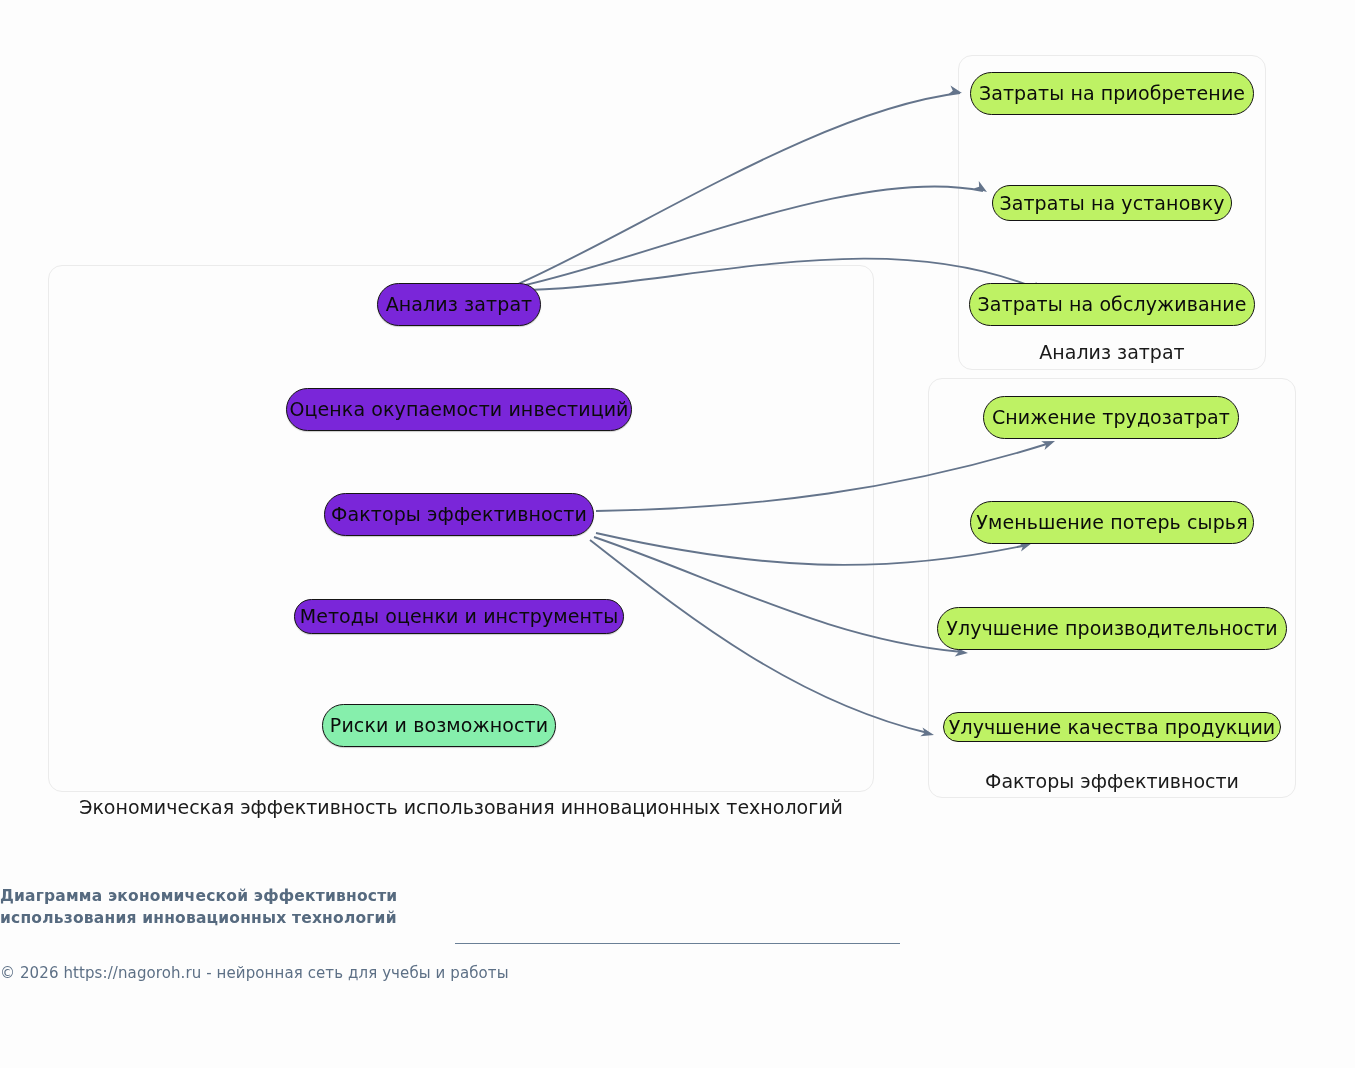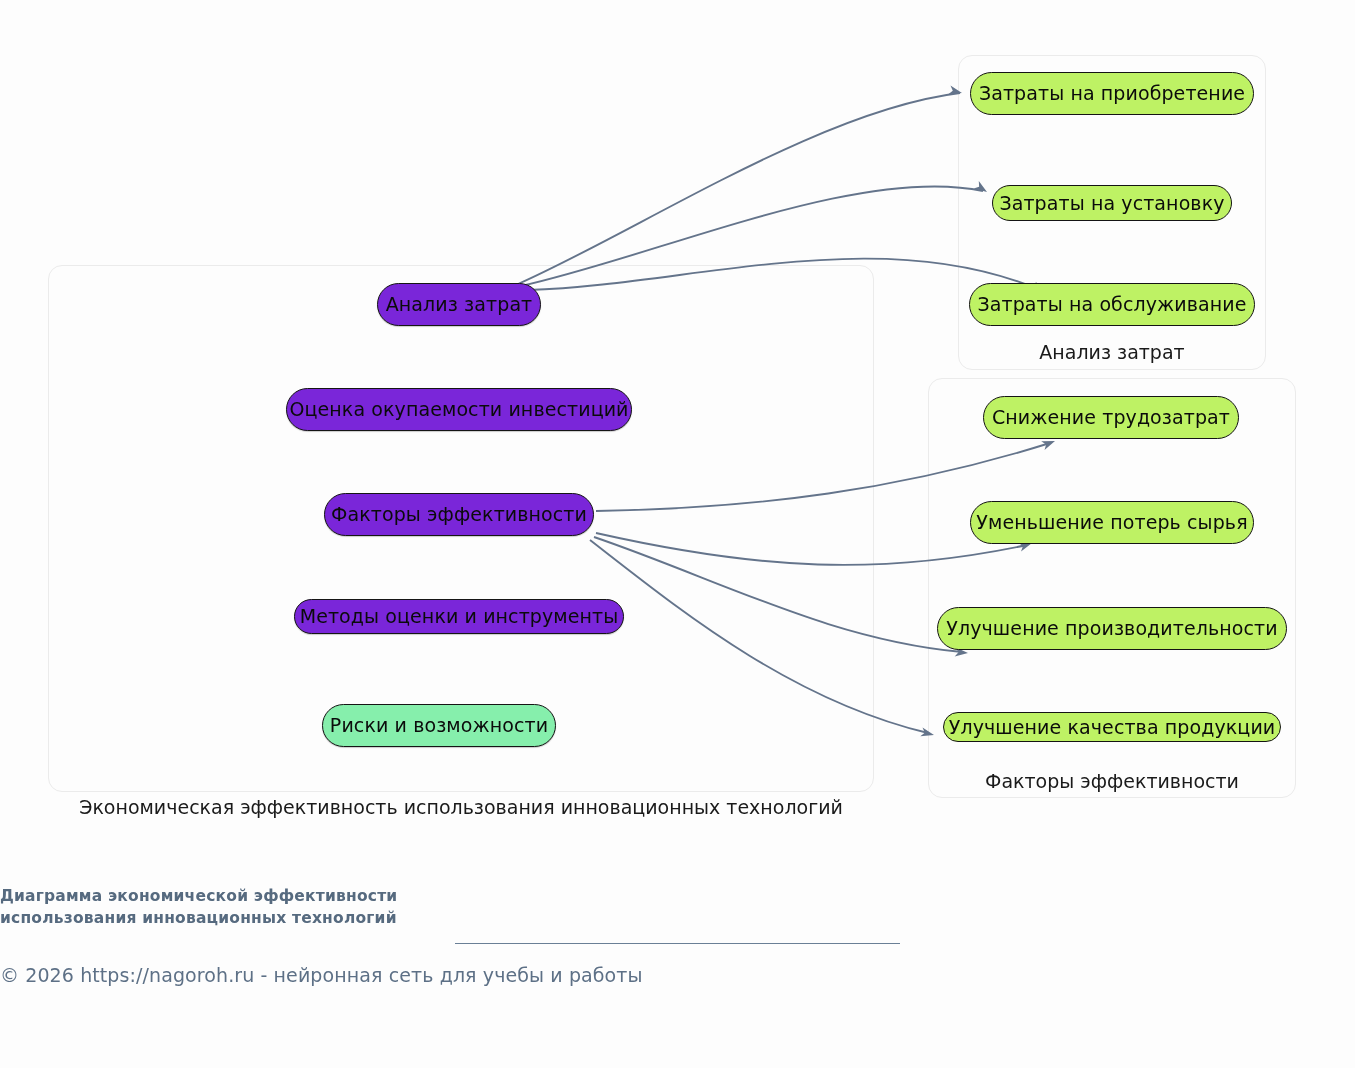--- a/index.html
+++ b/index.html
@@ -95,21 +95,21 @@
   }
   #footer-title .ft-line { display: block; }
   #footer-divider {
     width: 445px;
     height: 0;
     margin: 13px auto 0 auto;
     border-top: 1.4px solid #6a7f96;
   }
   #footer-copy {
     margin-top: 20px;
-    font-size: 19px;
+    font-size: 15px;
     color: #5d7086;
     letter-spacing: 0.1px;
   }
 </style>
 </head>
 <body>
 
 <div id="stage">
 
   <div class="cluster" id="cluster-main" style="left: 48px; top: 265px; width: 826px; height: 527px;"></div>

